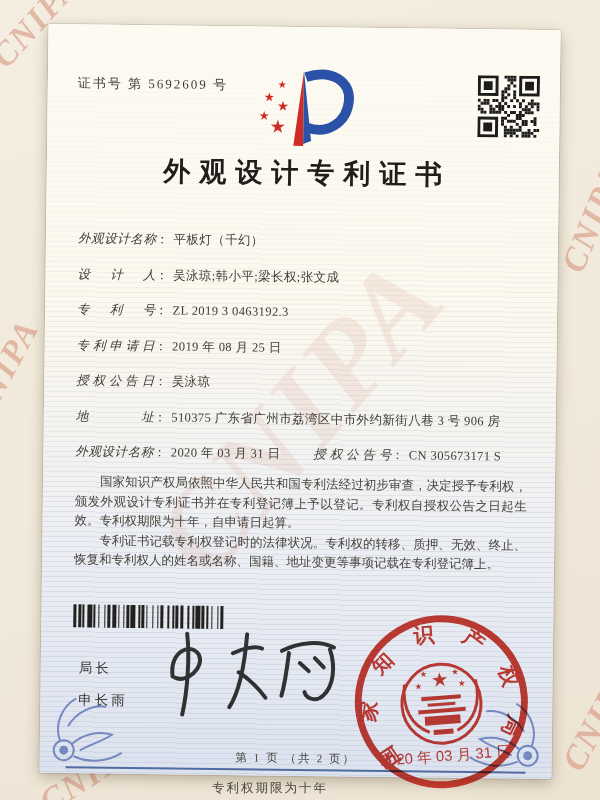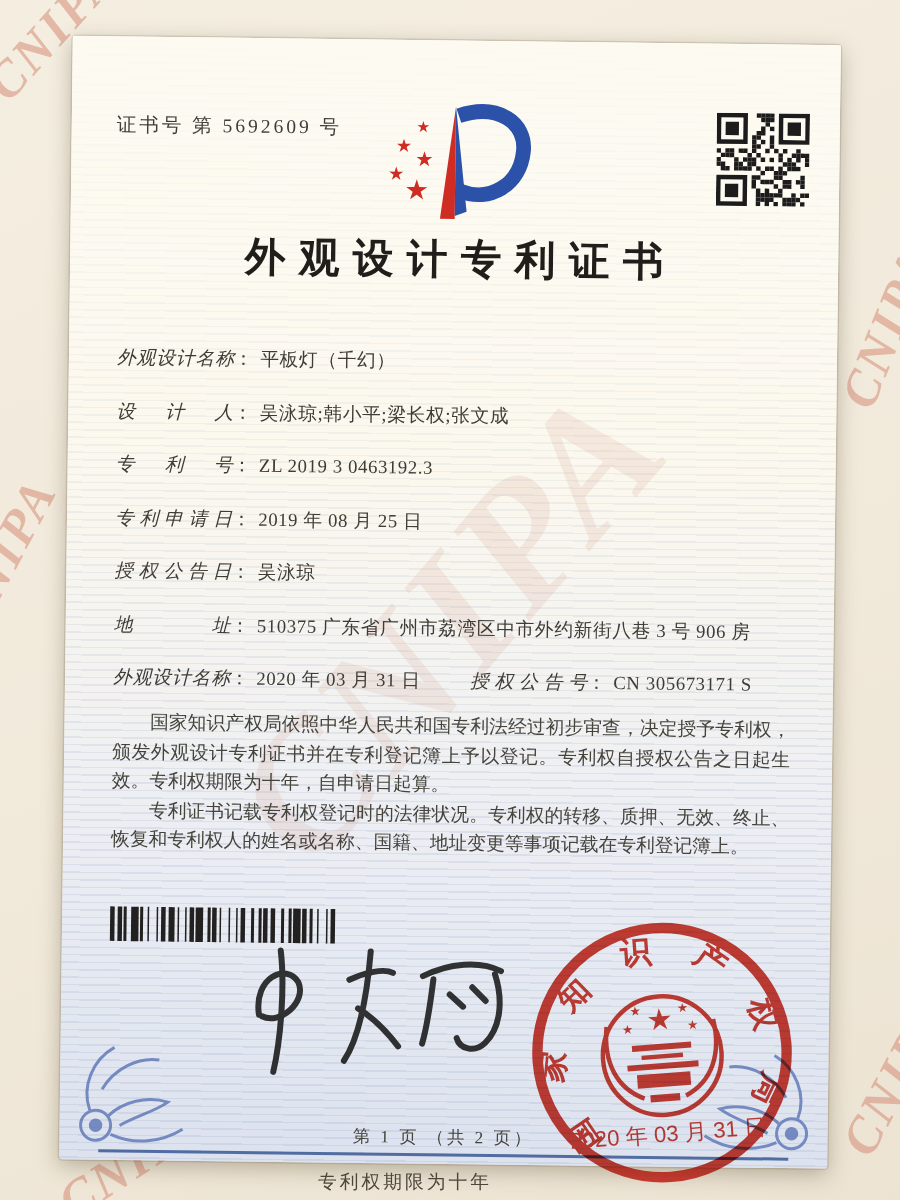--- a/index.html
+++ b/index.html
@@ -337,20 +337,24 @@
       <div style="width: 1.55px; background: rgb(34, 33, 31);"></div>
       <div style="width: 3.1px; background: transparent;"></div>
       <div style="width: 1.55px; background: rgb(34, 33, 31);"></div>
       <div style="width: 4.65px; background: transparent;"></div>
       <div style="width: 1.55px; background: rgb(34, 33, 31);"></div>
       <div style="width: 1.55px; background: transparent;"></div>
       <div style="width: 3.1px; background: rgb(34, 33, 31);"></div>
       <div style="width: 1.55px; background: transparent;"></div>
     </div>
 
+  <div class="director">
+    <div>局长</div>
+    <div>申长雨</div>
+  </div>
 
   <svg class="signature" viewBox="0 0 218 106" aria-hidden="true">
     <g fill="none" stroke="#181818" stroke-width="4" stroke-linecap="round" opacity=".88">
       <path d="M30,55 C26,30 48,20 56,33 C62,46 44,62 32,56"></path>
       <path d="M44,12 C47,35 45,70 40,93"></path>
       <path d="M90,31 C100,26 113,23 119,26"></path>
       <path d="M104,12 C102,40 98,68 87,85"></path>
       <path d="M96,50 C106,56 116,66 123,75"></path>
       <path d="M139,28 C156,19 177,17 191,24"></path>
       <path d="M146,30 C144,48 142,62 139,73"></path>

